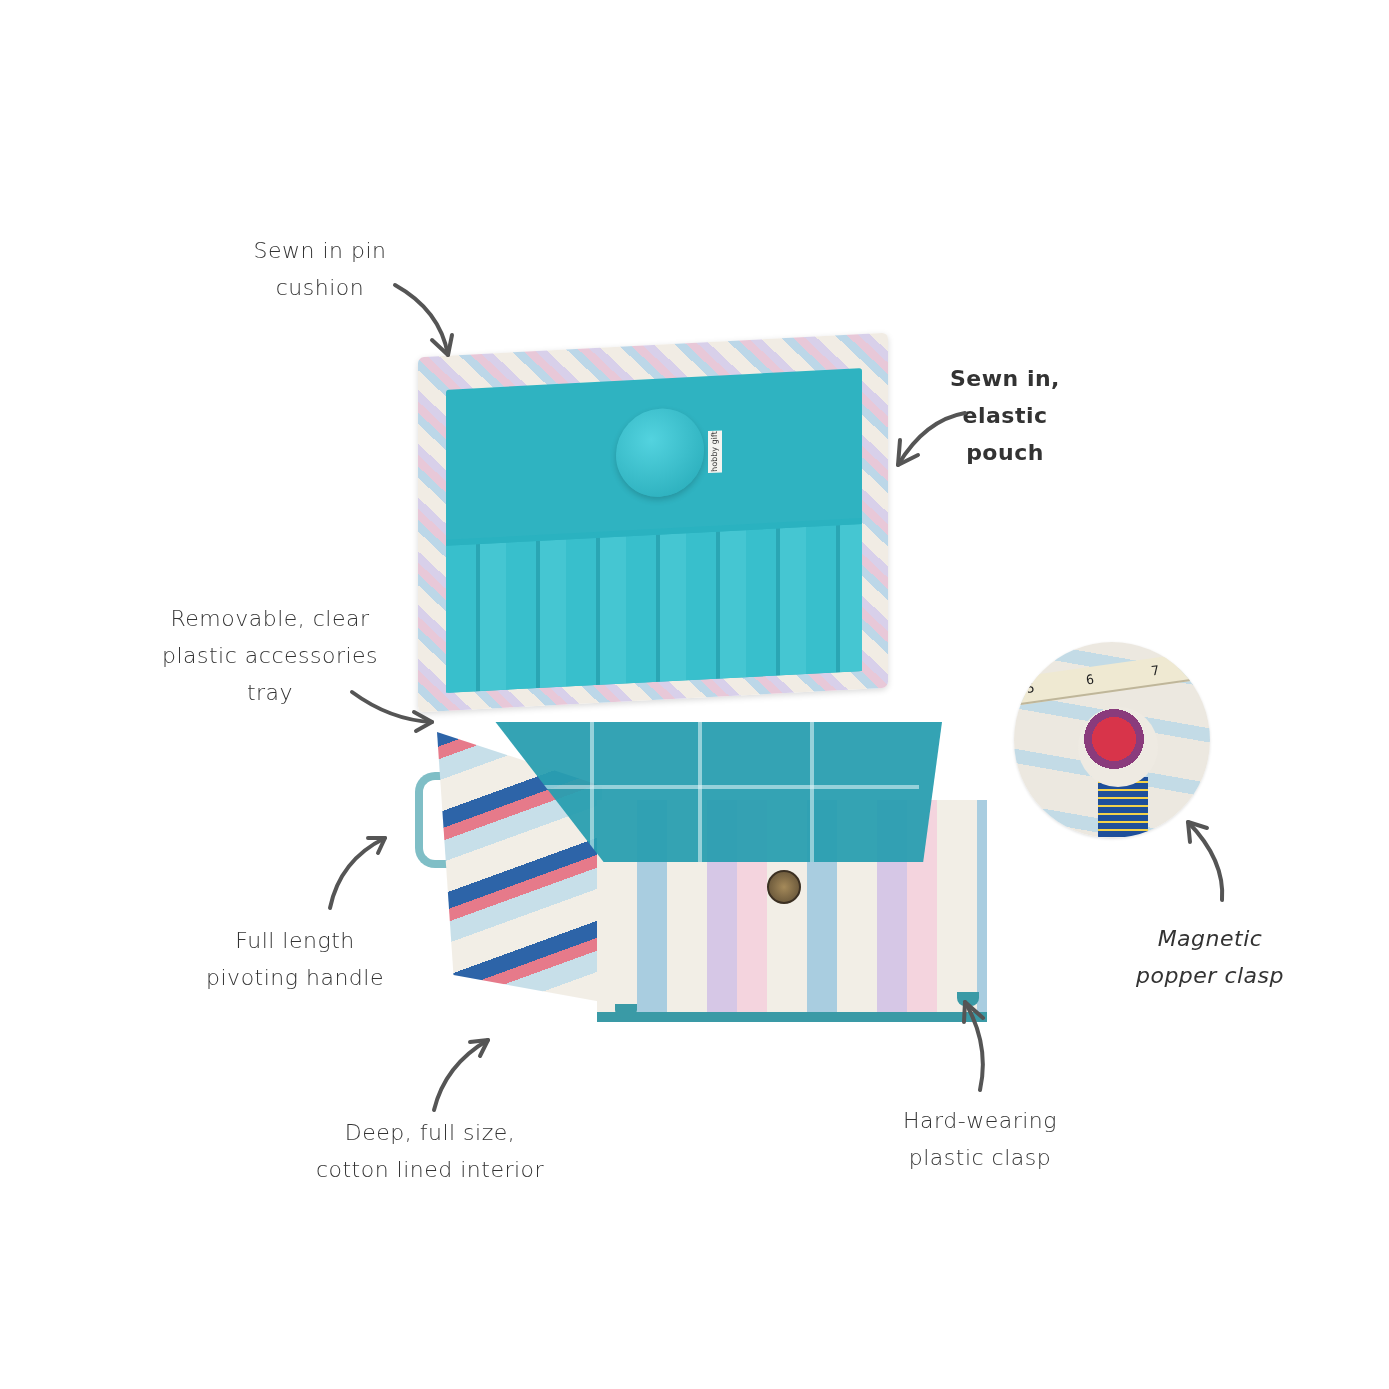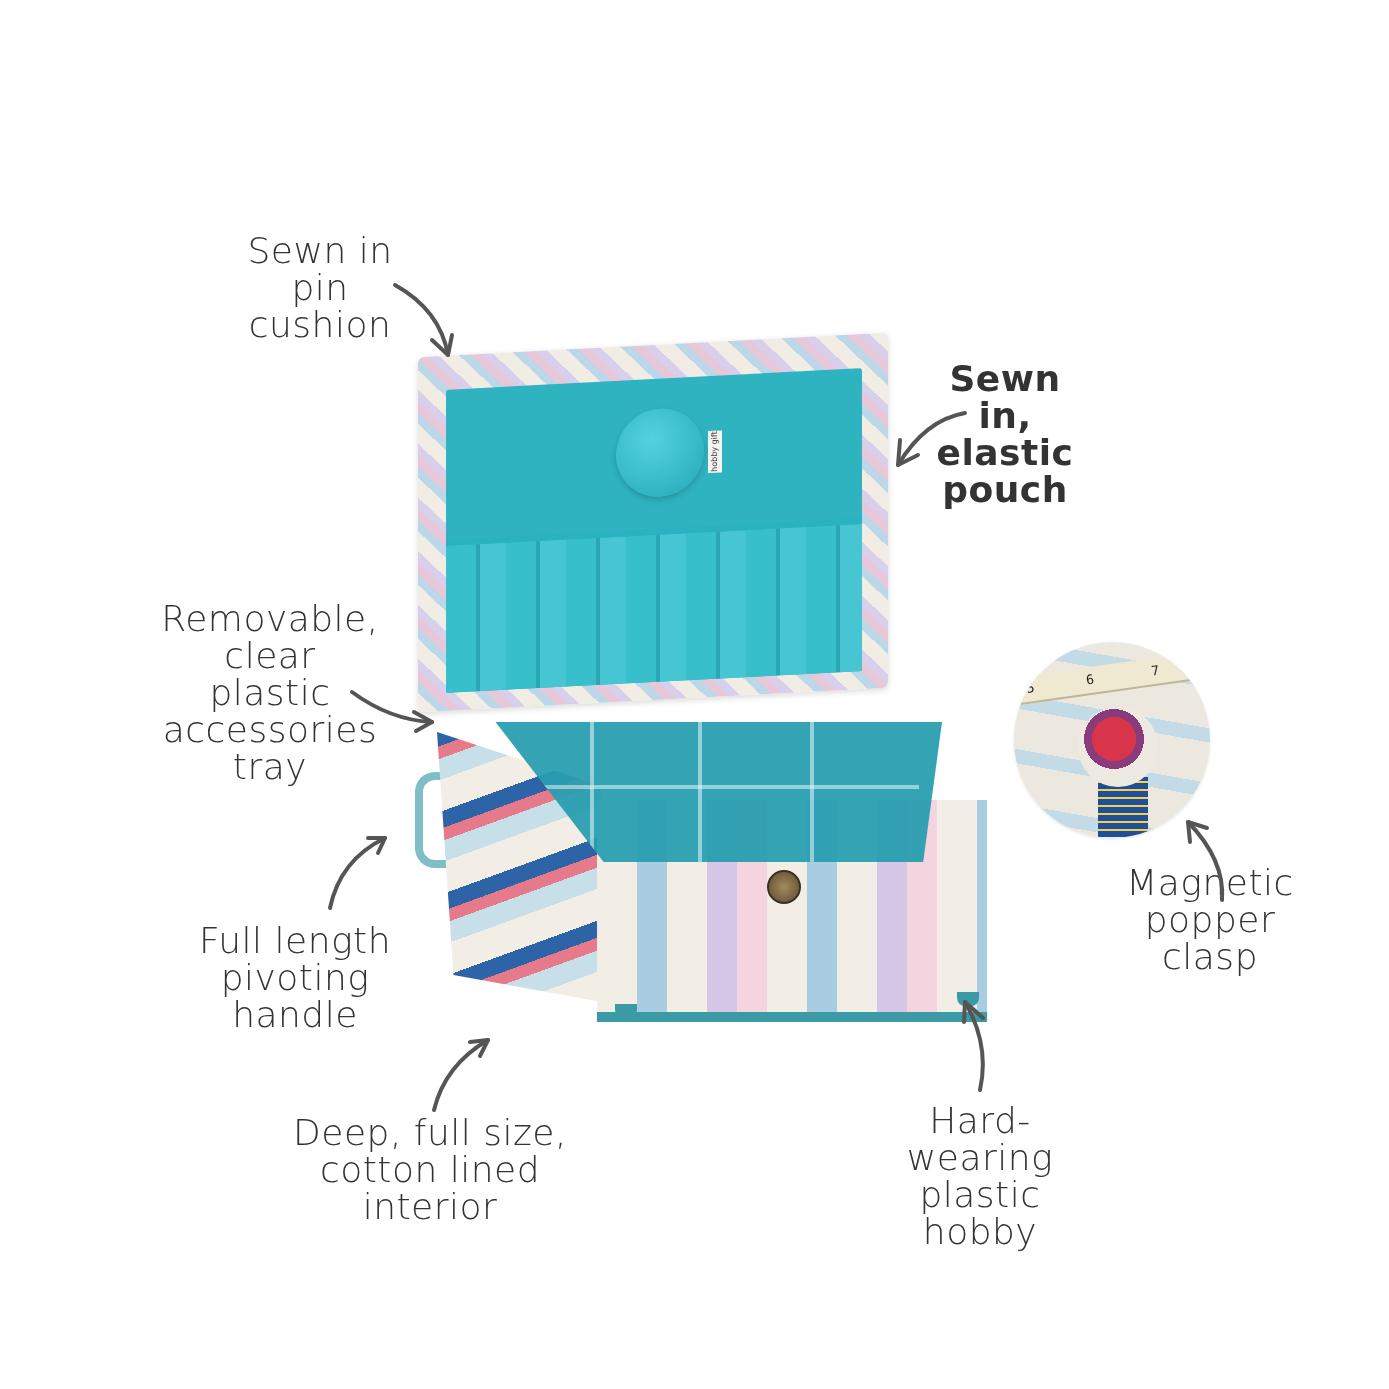--- a/index.html
+++ b/index.html
@@ -1,18 +1,18 @@
 <!DOCTYPE html>
 <html><head>
 <meta charset="utf-8">
 <style>
   html, body { margin:0; padding:0; background:#ffffff; }
   body { width:1389px; height:1389px; position:relative; overflow:hidden;
          font-family:"DejaVu Sans", sans-serif; }
-  .label { position:absolute; color:#333333; font-size:36px; line-height:37px;
+  .label { position:absolute; color:#333333; font-size:22px; line-height:37px;
            text-align:center; font-family:"DejaVu Sans", sans-serif; font-weight:300;
            letter-spacing:0.5px; white-space:pre-line; }
   svg.arrows { position:absolute; left:0; top:0; width:1389px; height:1389px; pointer-events:none; }
   .arrow path { fill:none; stroke:#555555; stroke-width:4; stroke-linecap:round; stroke-linejoin:round; }
 
   
   .lid { position:absolute; left:418px; top:345px; width:470px; height:355px;
          background:repeating-linear-gradient(45deg,#f1ece4 0 14px,#bcd7e8 14px 22px,#e8c8d8 22px 30px,#d8d0ea 30px 38px);
          transform:skew(0deg,-3deg); border-radius:6px; box-shadow:0 2px 6px rgba(0,0,0,0.15); }
   .lid-inner { position:absolute; left:28px; top:34px; right:26px; bottom:18px; background:#2fb3c1; border-radius:3px; }
@@ -97,22 +97,22 @@
 elastic
 pouch</div>
 <div class="label" style="left:115px;top:600px;width:310px;">Removable, clear
 plastic accessories
 tray</div>
 <div class="label" style="left:160px;top:922px;width:270px;">Full length
 pivoting handle</div>
 <div class="label" style="left:260px;top:1114px;width:340px;">Deep, full size,
 cotton lined interior</div>
 <div class="label" style="left:870px;top:1102px;width:220px;">Hard-wearing
-plastic hobby</div>
-<div class="label" style="left:1100px;top:864px;width:220px;">Magnetic
+plastic clasp</div>
+<div class="label" style="left:1100px;top:920px;width:220px;font-style:italic;">Magnetic
 popper clasp</div>
 
 <svg class="arrows" viewBox="0 0 1389 1389">
   <g class="arrow">
     <path d="M395 285 Q440 310 448 355"></path>
       <path d="M432 340 L448 355 L452 335"></path>
   </g>
   <g class="arrow">
     <path d="M965 413 Q925 420 898 465"></path>
       <path d="M900 440 L898 465 L918 455"></path>

